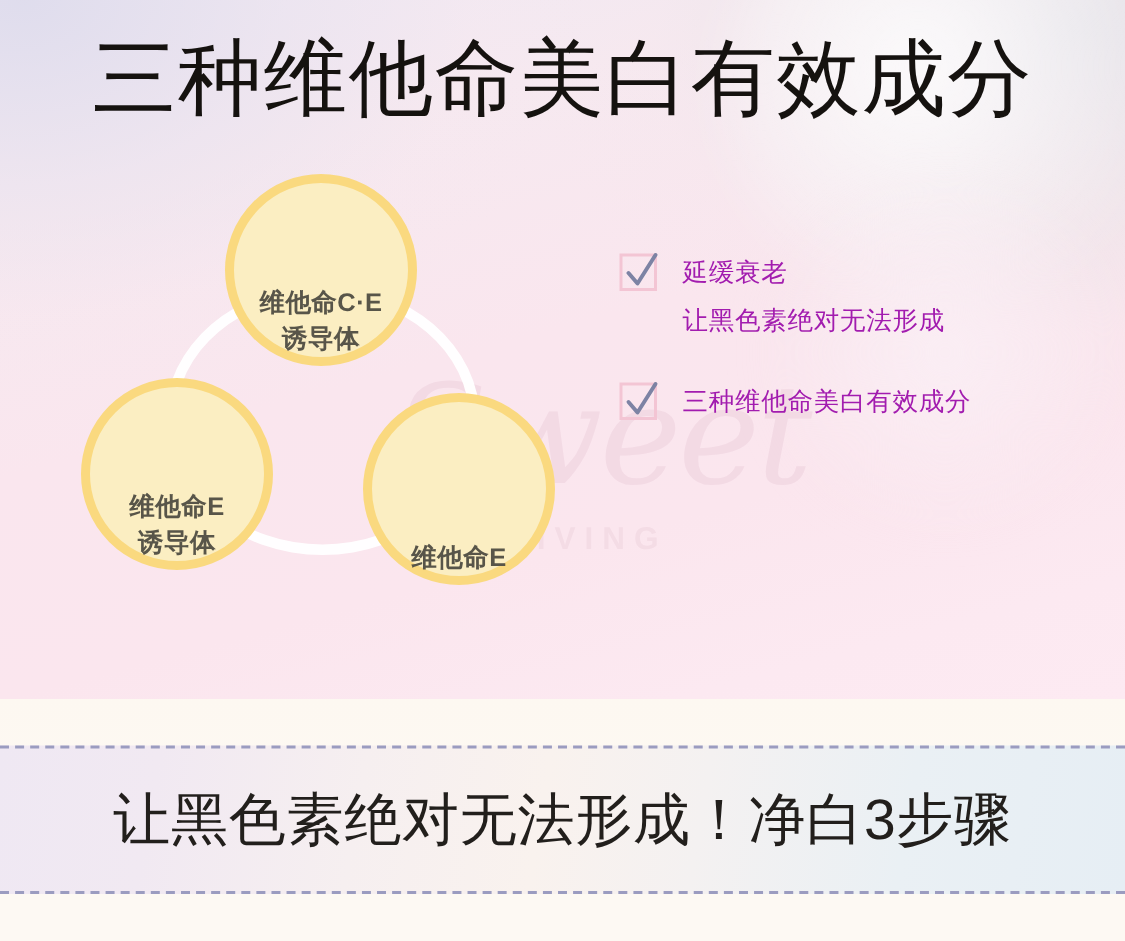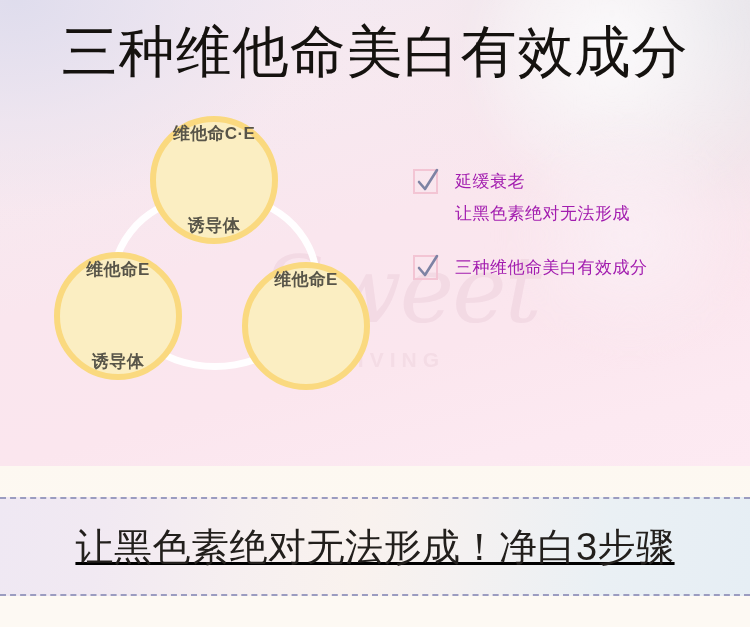--- a/index.html
+++ b/index.html
@@ -91,21 +91,21 @@
 
   .bubble {
     position:absolute;
     border-radius:50%;
     background:#fbeec2;
     border:6px solid #fad97f;
     box-sizing:border-box;
     display:flex;
     flex-direction:column;
     align-items:center;
-    justify-content:space-between;
+    justify-content:flex-end;
     color:#585549;
     font-size:17px;
     line-height:24px;
     font-weight:700;
     letter-spacing:0.3px;
     text-align:center;
     white-space:nowrap;
   }
 
   #bubble-top {
@@ -201,21 +201,20 @@
        #f6eff0 32%,
        #f9f2ee 48%,
        #f4f1f1 62%,
        #eaf0f4 80%,
        #e6eef4 100%);
     border-top:2px dashed #9b9cc0;
     border-bottom:2px dashed #9b9cc0;
     display:flex;
     align-items:center;
     justify-content:center;
-    text-decoration:underline;
   }
   #banner-text {
     font-size:38px;
     line-height:48px;
     color:#221f1c;
     letter-spacing:0.5px;
     white-space:nowrap;
     font-weight:400;
   }
 </style>

